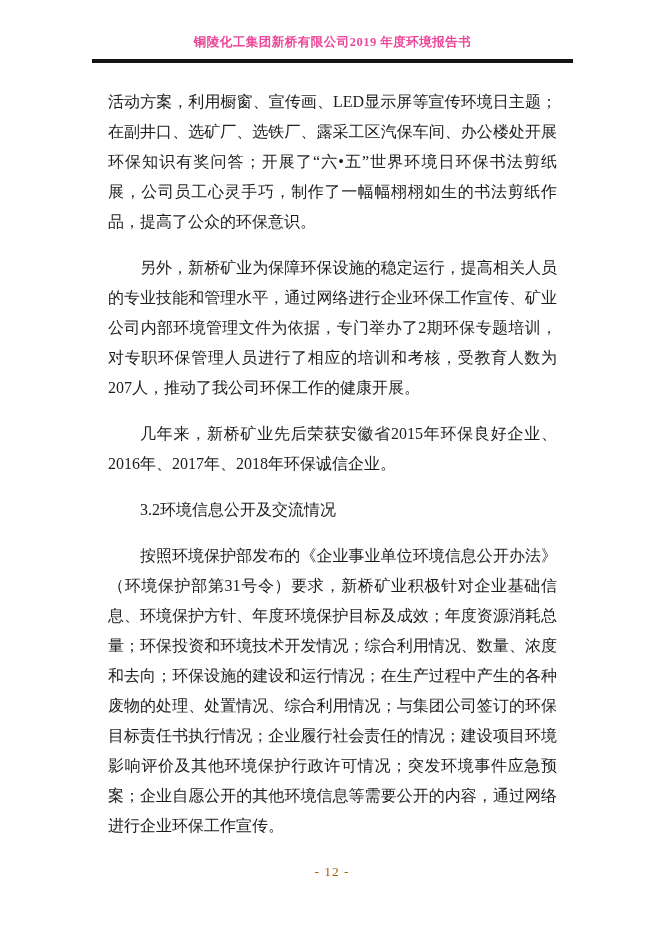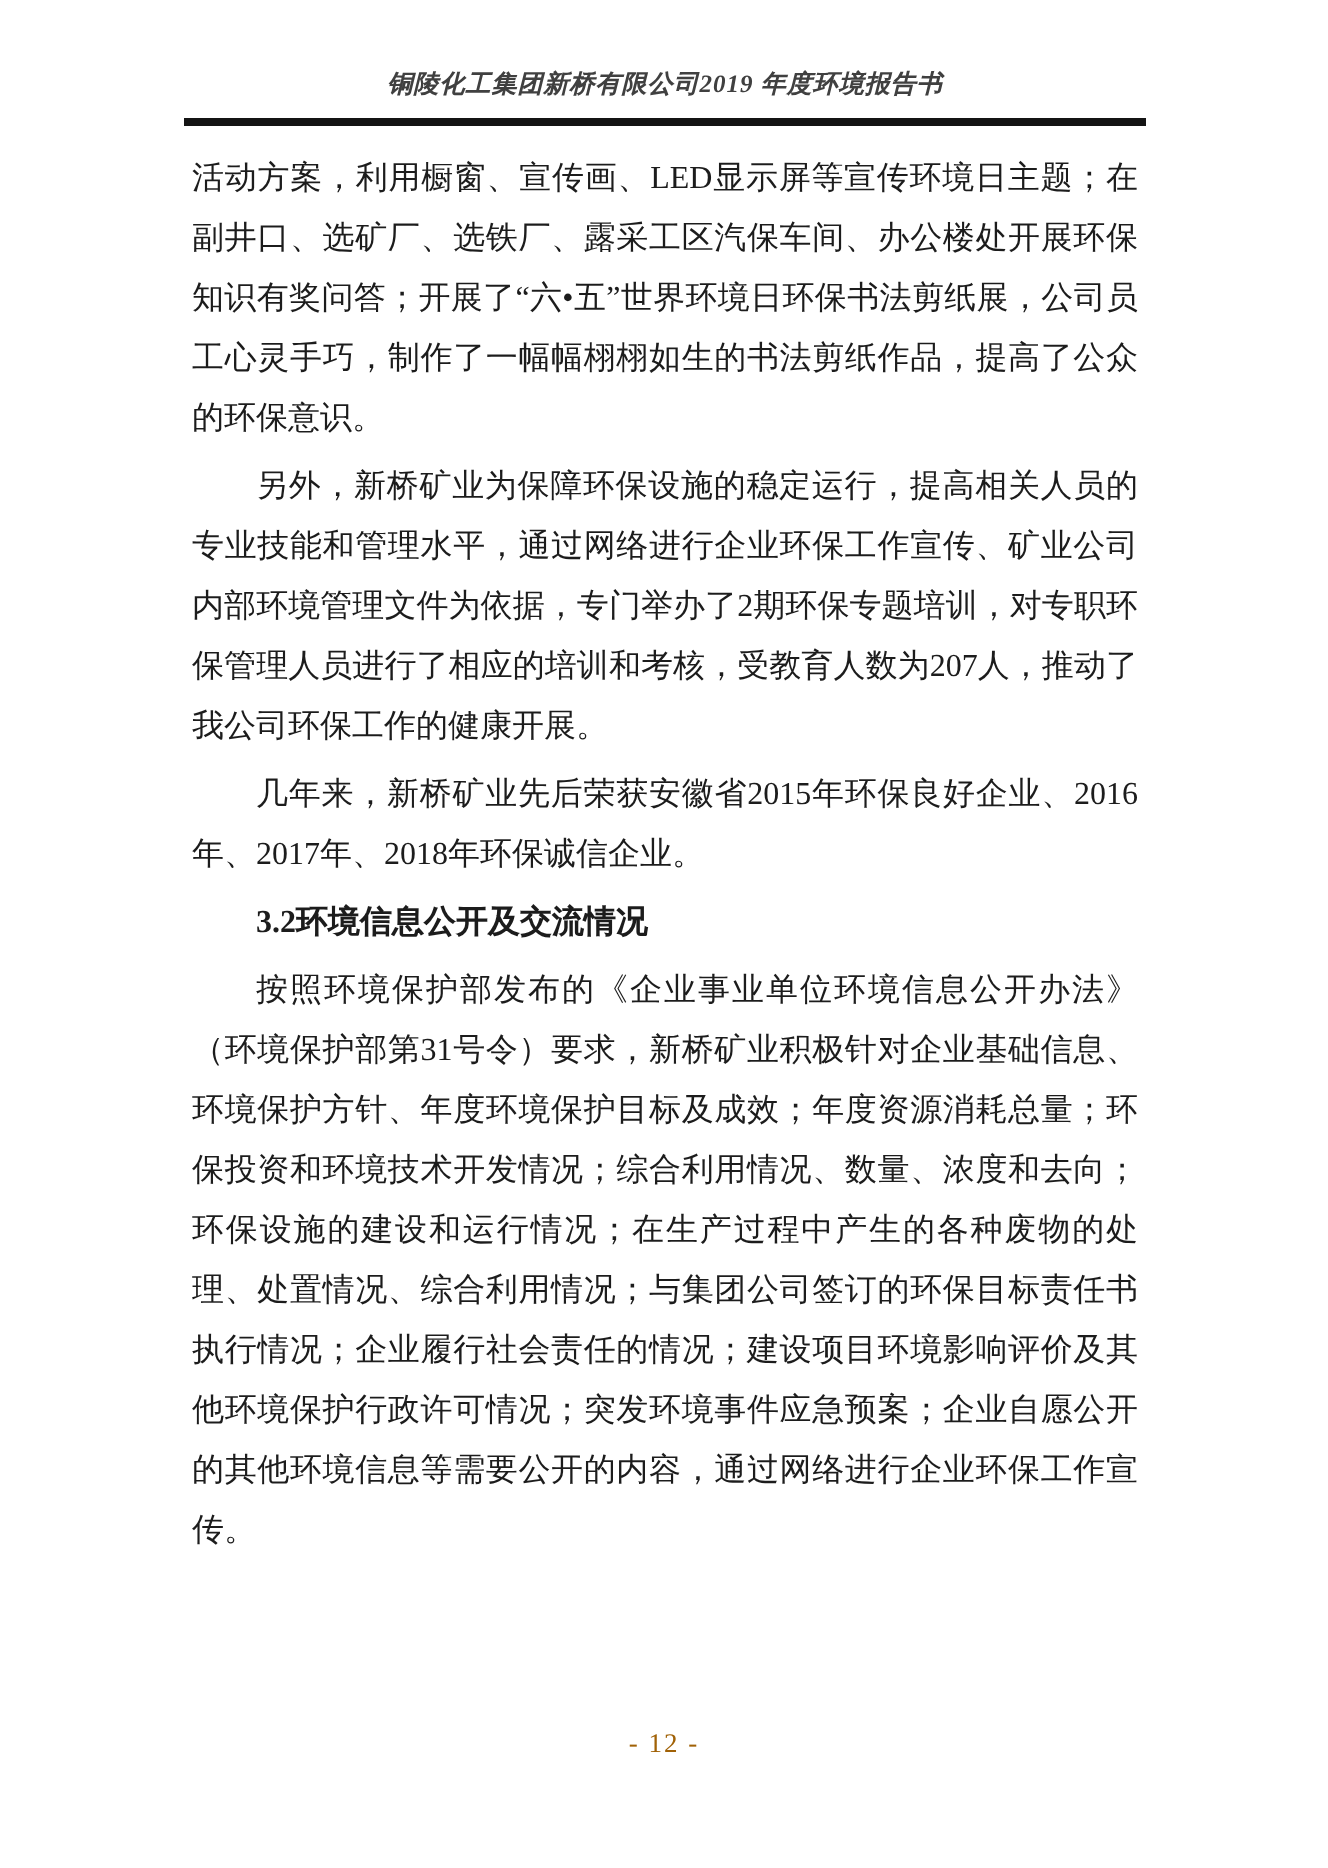--- a/index.html
+++ b/index.html
@@ -20,43 +20,42 @@
   .doc-header {
     position: absolute;
     top: 34px;
     left: 92px;
     width: 481px;
     text-align: center;
     font-size: 12.5px;
     font-weight: bold;
     letter-spacing: 0.5px;
     line-height: 16px;
-    color: #404040;
+    color: #ec4899;
     padding-bottom: 9px;
     border-bottom: 4px solid #141414;
-    font-style: italic;
   }
   .doc-content {
     position: absolute;
     top: 71px;
     left: 92px;
     width: 481px;
     font-size: 16px;
     line-height: 30px;
     text-align: justify;
   }
   .doc-content p {
-    margin: 4px;
+    margin: 16px;
     text-indent: 32px;
   }
   .doc-content p.continued {
     text-indent: 0;
   }
   .doc-content p.heading {
-    font-weight: bold; 
+    font-weight: normal; 
   }
   .doc-footer {
     position: absolute;
     top: 864px;
     left: 0;
     width: 100%;
     text-align: center;
     font-size: 13.5px;
     letter-spacing: 1px;
     color: #a16207;

